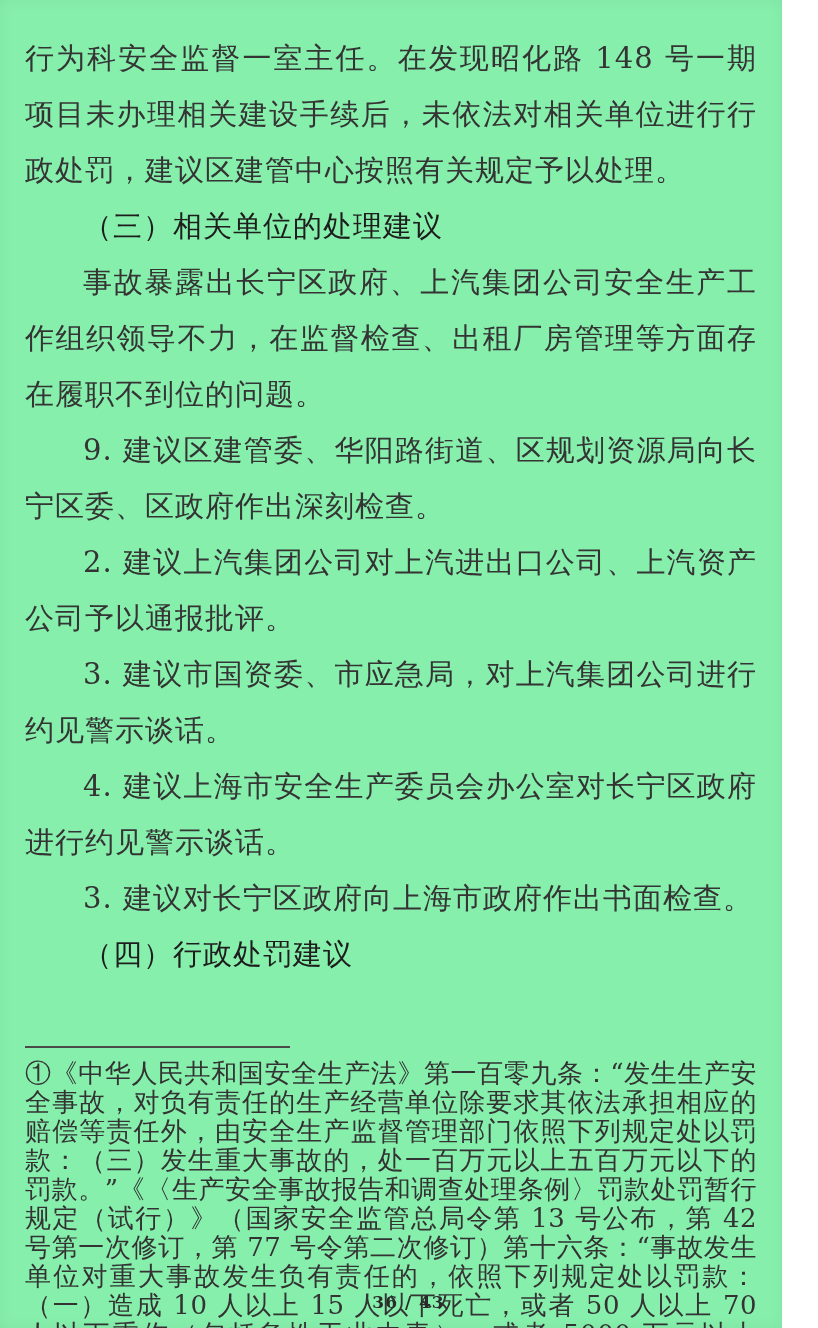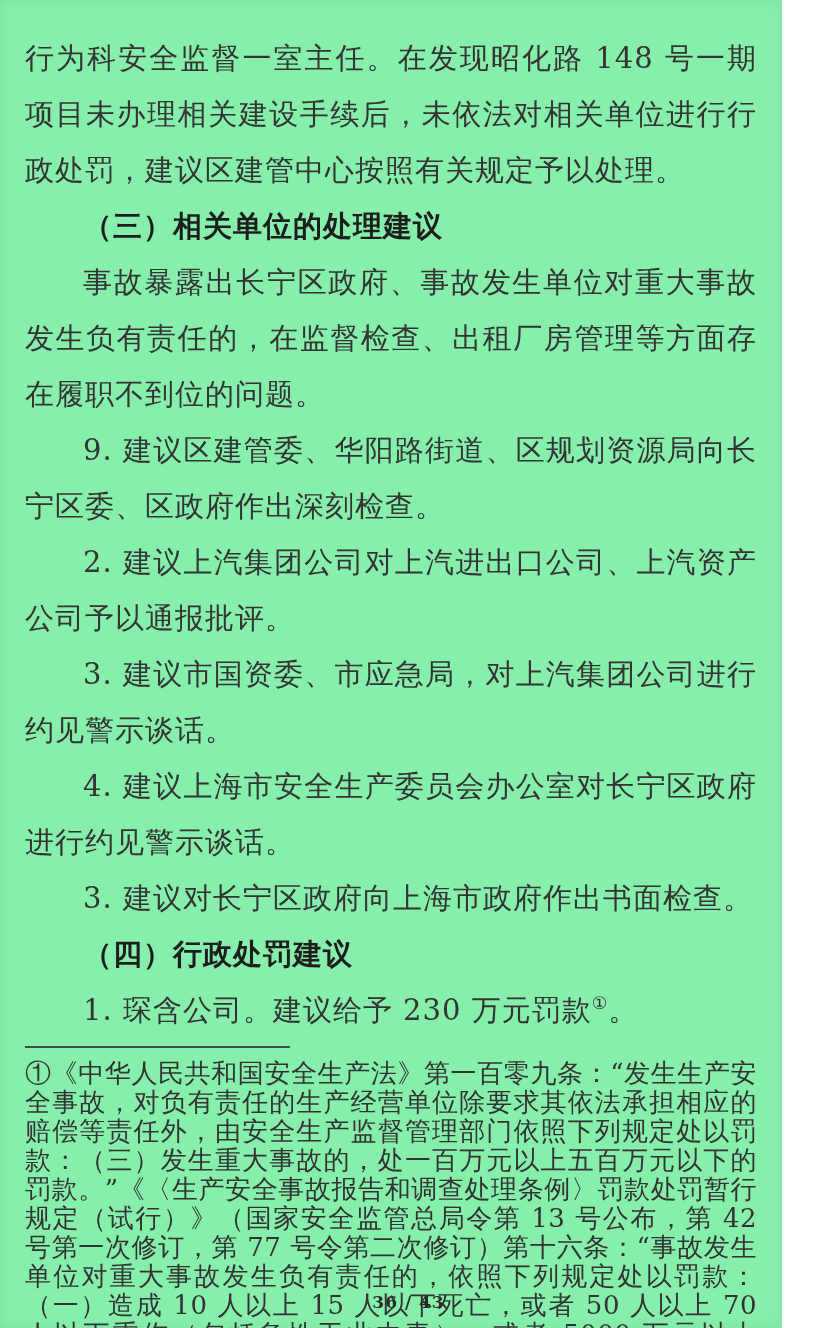--- a/index.html
+++ b/index.html
@@ -30,21 +30,21 @@
     margin: 0;
     font-size: 29px;
     line-height: 56px;
     letter-spacing: 1px;
     text-align: justify;
     text-justify: inter-ideograph;
   }
   .para { text-indent: 2em; }
   .para.no-indent { text-indent: 0; }
   .heading {
-    font-weight: bold;
+    font-weight: normal;
     text-indent: 2em;
     color: #1d1d1d;
   }
   sup.fn-ref {
     font-size: 60%;
     vertical-align: super;
     line-height: 0;
   }
   .footnote-area {
     position: absolute;
@@ -83,35 +83,34 @@
 </head>
 <body>
 
 <div class="page">
 
   <main class="body-text">
     <p class="para no-indent">行为科安全监督一室主任。在发现昭化路 148 号一期项目未办理相关建设手续后，未依法对相关单位进行行政处罚，建议区建管中心按照有关规定予以处理。</p>
 
     <p class="heading">（三）相关单位的处理建议</p>
 
-    <p class="para">事故暴露出长宁区政府、事故发生单位对重大事故发生负有责任的，在监督检查、出租厂房管理等方面存在履职不到位的问题。</p>
+    <p class="para">事故暴露出长宁区政府、上汽集团公司安全生产工作组织领导不力，在监督检查、出租厂房管理等方面存在履职不到位的问题。</p>
 
     <p class="para">9. 建议区建管委、华阳路街道、区规划资源局向长宁区委、区政府作出深刻检查。</p>
 
     <p class="para">2. 建议上汽集团公司对上汽进出口公司、上汽资产公司予以通报批评。</p>
 
     <p class="para">3. 建议市国资委、市应急局，对上汽集团公司进行约见警示谈话。</p>
 
     <p class="para">4. 建议上海市安全生产委员会办公室对长宁区政府进行约见警示谈话。</p>
 
     <p class="para">3. 建议对长宁区政府向上海市政府作出书面检查。</p>
 
     <p class="heading">（四）行政处罚建议</p>
 
-    <p class="para"><span>1. 琛含公司。建议给予 230 万元罚款</span><sup class="fn-ref">①</sup><span>。</span></p>
   </main>
 
   <div class="footnote-area">
     <div class="footnote-rule"></div>
     <p><span>①</span><span>《中华人民共和国安全生产法》第一百零九条：“发生生产安全事故，对负有责任的生产经营单位除要求其依法承担相应的赔偿等责任外，由安全生产监督管理部门依照下列规定处以罚款：（三）发生重大事故的，处一百万元以上五百万元以下的罚款。”《〈生产安全事故报告和调查处理条例〉罚款处罚暂行规定（试行）》（国家安全监管总局令第 13 号公布，第 42 号第一次修订，第 77 号令第二次修订）第十六条：“事故发生单位对重大事故发生负有责任的，依照下列规定处以罚款：（一）造成 10 人以上 15 人以下死亡，或者 50 人以上 70 人以下重伤（包括急性工业中毒），或者 5000 万元以上 7000 万元以下直接经济损失的，</span></p>
   </div>
 
   <div class="page-footer">36 / 43</div>
 
 </div>

